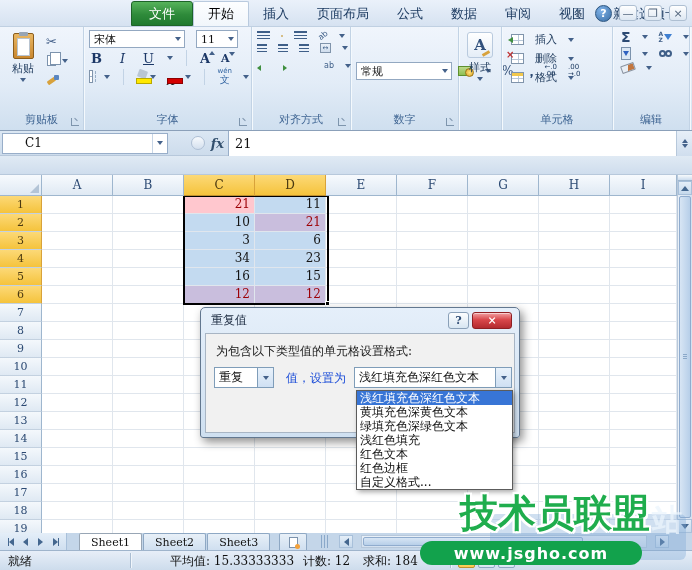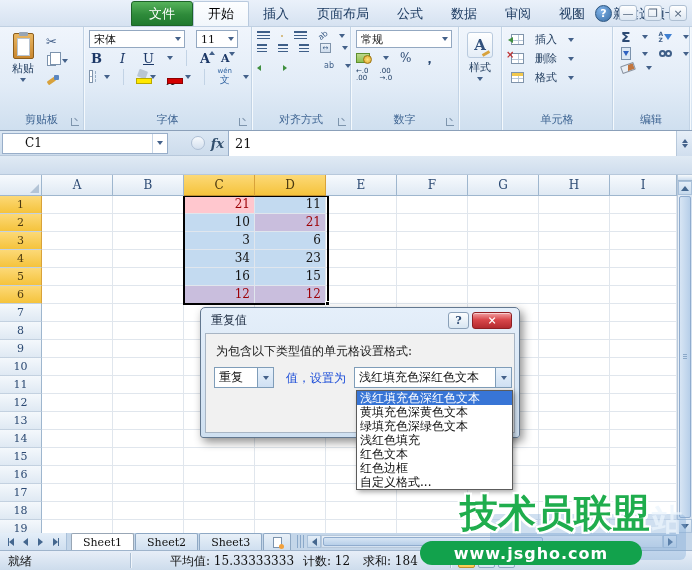--- a/index.html
+++ b/index.html
@@ -78,21 +78,21 @@
   .g-align{width:99px;display:flex;flex-direction:column;gap:3px;padding-top:4px;}
   .bars{width:13px;height:9px;background:repeating-linear-gradient(180deg,#3f5f88 0 1.5px,transparent 1.5px 3.5px);}
   .bars.mid{width:10px;}
   .abic{font-size:8px;color:#3f5f88;transform:rotate(-40deg);display:inline-block;}
   .mergeic{width:14px;height:10px;border:1px solid #8094ab;background:linear-gradient(#eaf1f8,#cfdded);font-size:7px;color:#3f5f88;
     display:flex;align-items:center;justify-content:center;}
   .gtri{width:0;height:0;border-top:3px solid transparent;border-bottom:3px solid transparent;display:inline-block;}
   .gtri.r{border-left:4px solid #3f8f3f;} .gtri.l{border-right:4px solid #3f8f3f;}
 
   
-  .g-num{width:108px;display:flex;flex-direction:column;gap:3px;padding-top:3px;}
+  .g-num{width:108px;display:flex;gap:3px;padding-top:3px;}
   .moneyic{width:16px;height:12px;position:relative;}
   .moneyic:before{content:"";position:absolute;left:0;top:1px;width:12px;height:8px;background:linear-gradient(#bcd98a,#8fbf52);border:1px solid #5d8f2e;}
   .moneyic:after{content:"";position:absolute;right:0;bottom:0;width:7px;height:7px;border-radius:50%;background:radial-gradient(#ffe07a,#d9a428);border:1px solid #9c7414;}
   .pctic{font-size:12px;color:#2c4a73;font-family:"DejaVu Serif","Liberation Serif",serif;}
   .commaic{font-size:14px;font-weight:bold;color:#2c4a73;line-height:8px;}
   .decic{font-size:7px;line-height:7px;color:#17365d;text-align:left;white-space:pre-line;}
 
   
   .g-sty{width:43px;display:flex;flex-direction:column;align-items:center;padding-top:5px;gap:2px;}
   .styA{width:26px;height:26px;border:1px solid #b9cade;border-radius:3px;background:linear-gradient(#fff,#e4edf7);
@@ -202,21 +202,21 @@
   .combo1{left:8px;top:33px;width:60px;}
   .dlg-mid{position:absolute;left:80px;top:36px;font-size:12px;color:#1d4ed8;}
   .combo2{left:148px;top:33px;width:158px;}
   .opt-list{position:absolute;left:150px;top:56px;width:157px;background:#fff;border:1px solid #5c5c5c;z-index:50;
     box-shadow:2px 2px 5px rgba(0,0,0,.35);}
   .opt{height:14px;line-height:14px;font-size:12px;color:#111;padding-left:3px;white-space:nowrap;}
   .opt.sel{background:#3875d6;color:#fff;}
 
   
   .sheetbar{position:absolute;left:0;top:533px;width:692px;height:17px;background:#c4d6e9;display:flex;align-items:flex-end;
-    font-family:"DejaVu Serif","Liberation Serif",serif;}
+    font-family:"DejaVu Serif","Liberation Serif",serif;gap:8px;}
   .snav{display:flex;align-items:center;gap:2px;padding:0 4px;height:17px;background:linear-gradient(#e4eef8,#cfdff0);border-right:1px solid #a8c0da;}
   .snav .nb{width:13px;height:13px;display:flex;align-items:center;justify-content:center;}
   .nb .bar{width:1px;height:8px;background:#44678f;}
   .stab{height:17px;padding:0 11px;margin-right:1px;border:1px solid #8ea8c4;border-bottom:none;border-radius:2px 2px 0 0;
     background:linear-gradient(#e8f0f8,#cfdff0);font-size:11px;color:#111;display:flex;align-items:center;}
   .stab.active{background:#fff;border-color:#98a6b5;}
   .instab{height:17px;width:28px;border:1px solid #8ea8c4;border-bottom:none;border-radius:2px 2px 0 0;
     background:linear-gradient(#e8f0f8,#cfdff0);display:flex;align-items:center;justify-content:center;}
   .insic{width:9px;height:11px;background:#fff;border:1px solid #7c93ad;position:relative;}
   .insic:after{content:"";position:absolute;right:-3px;bottom:-2px;width:5px;height:5px;background:#f2a13c;border-radius:50%;}

